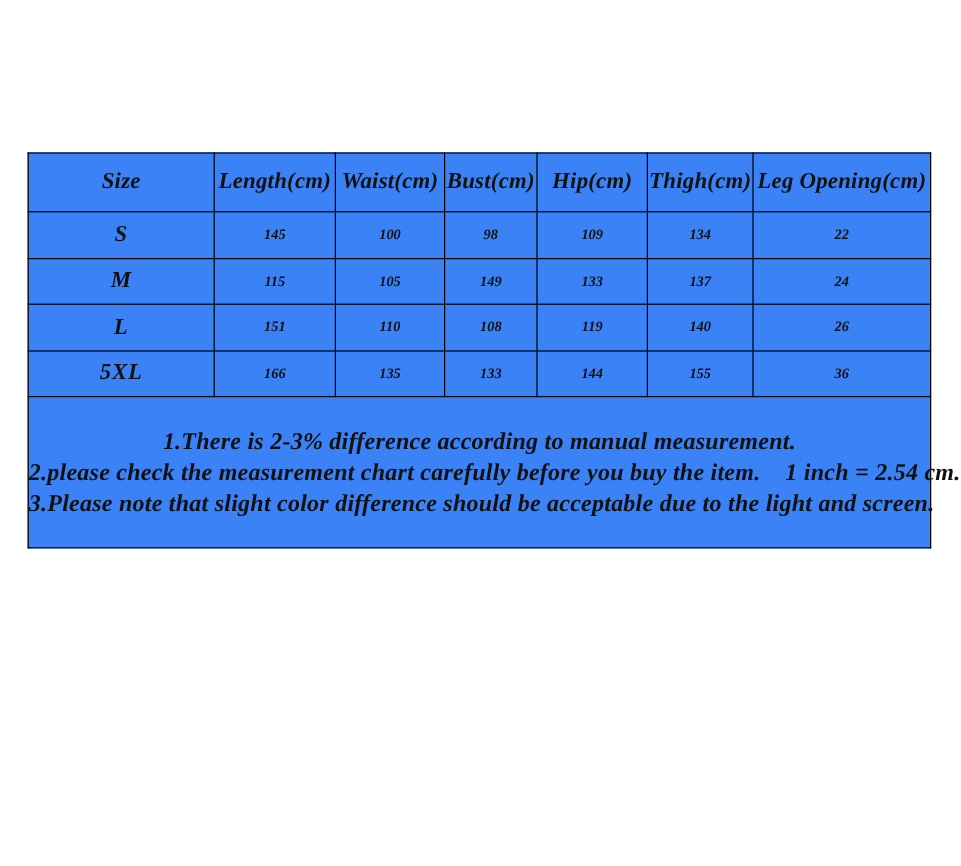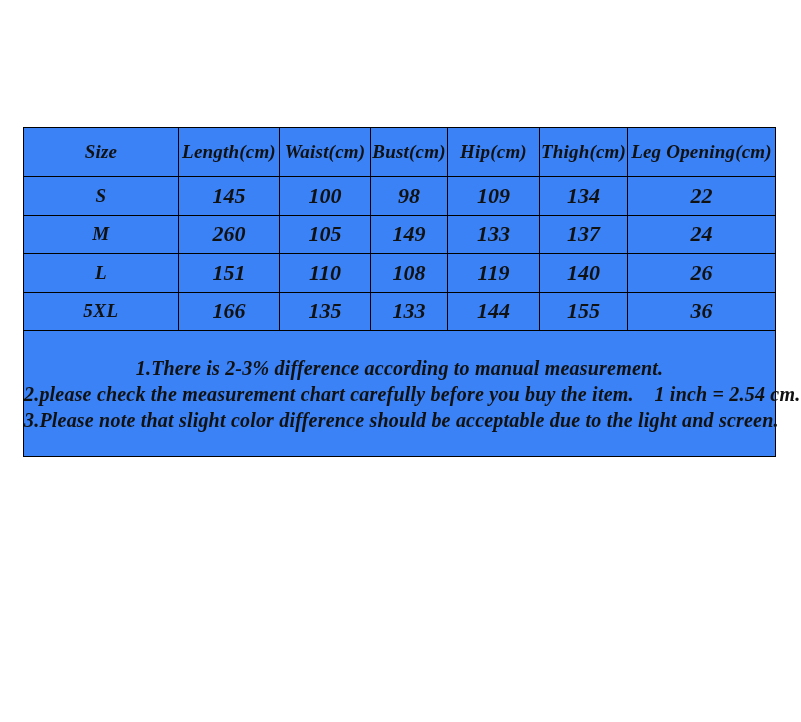--- a/index.html
+++ b/index.html
@@ -38,21 +38,21 @@
     color: #111111;
     padding: 0;
   }
   tr.header-row td {
     height: 48px;
     font-size: 19px;
     letter-spacing: 0.2px;
   }
   tr.data-row td {
     height: 37.5px;
-    font-size: 22px;
+    font-size: 12px;
   }
   tr.data-row td.size-cell {
     font-size: 19px;
     letter-spacing: 0.6px;
   }
   td.notes-cell {
     height: 125px;
     text-align: left;
     vertical-align: top;
     padding: 14px 0 0 10px;
@@ -108,21 +108,21 @@
         <td>145</td>
         <td>100</td>
         <td>98</td>
         <td>109</td>
         <td>134</td>
         <td>22</td>
       </tr>
 
       <tr class="data-row">
         <td class="size-cell">M</td>
-        <td>260</td>
+        <td>115</td>
         <td>105</td>
         <td>149</td>
         <td>133</td>
         <td>137</td>
         <td>24</td>
       </tr>
 
       <tr class="data-row">
         <td class="size-cell">L</td>
         <td>151</td>

